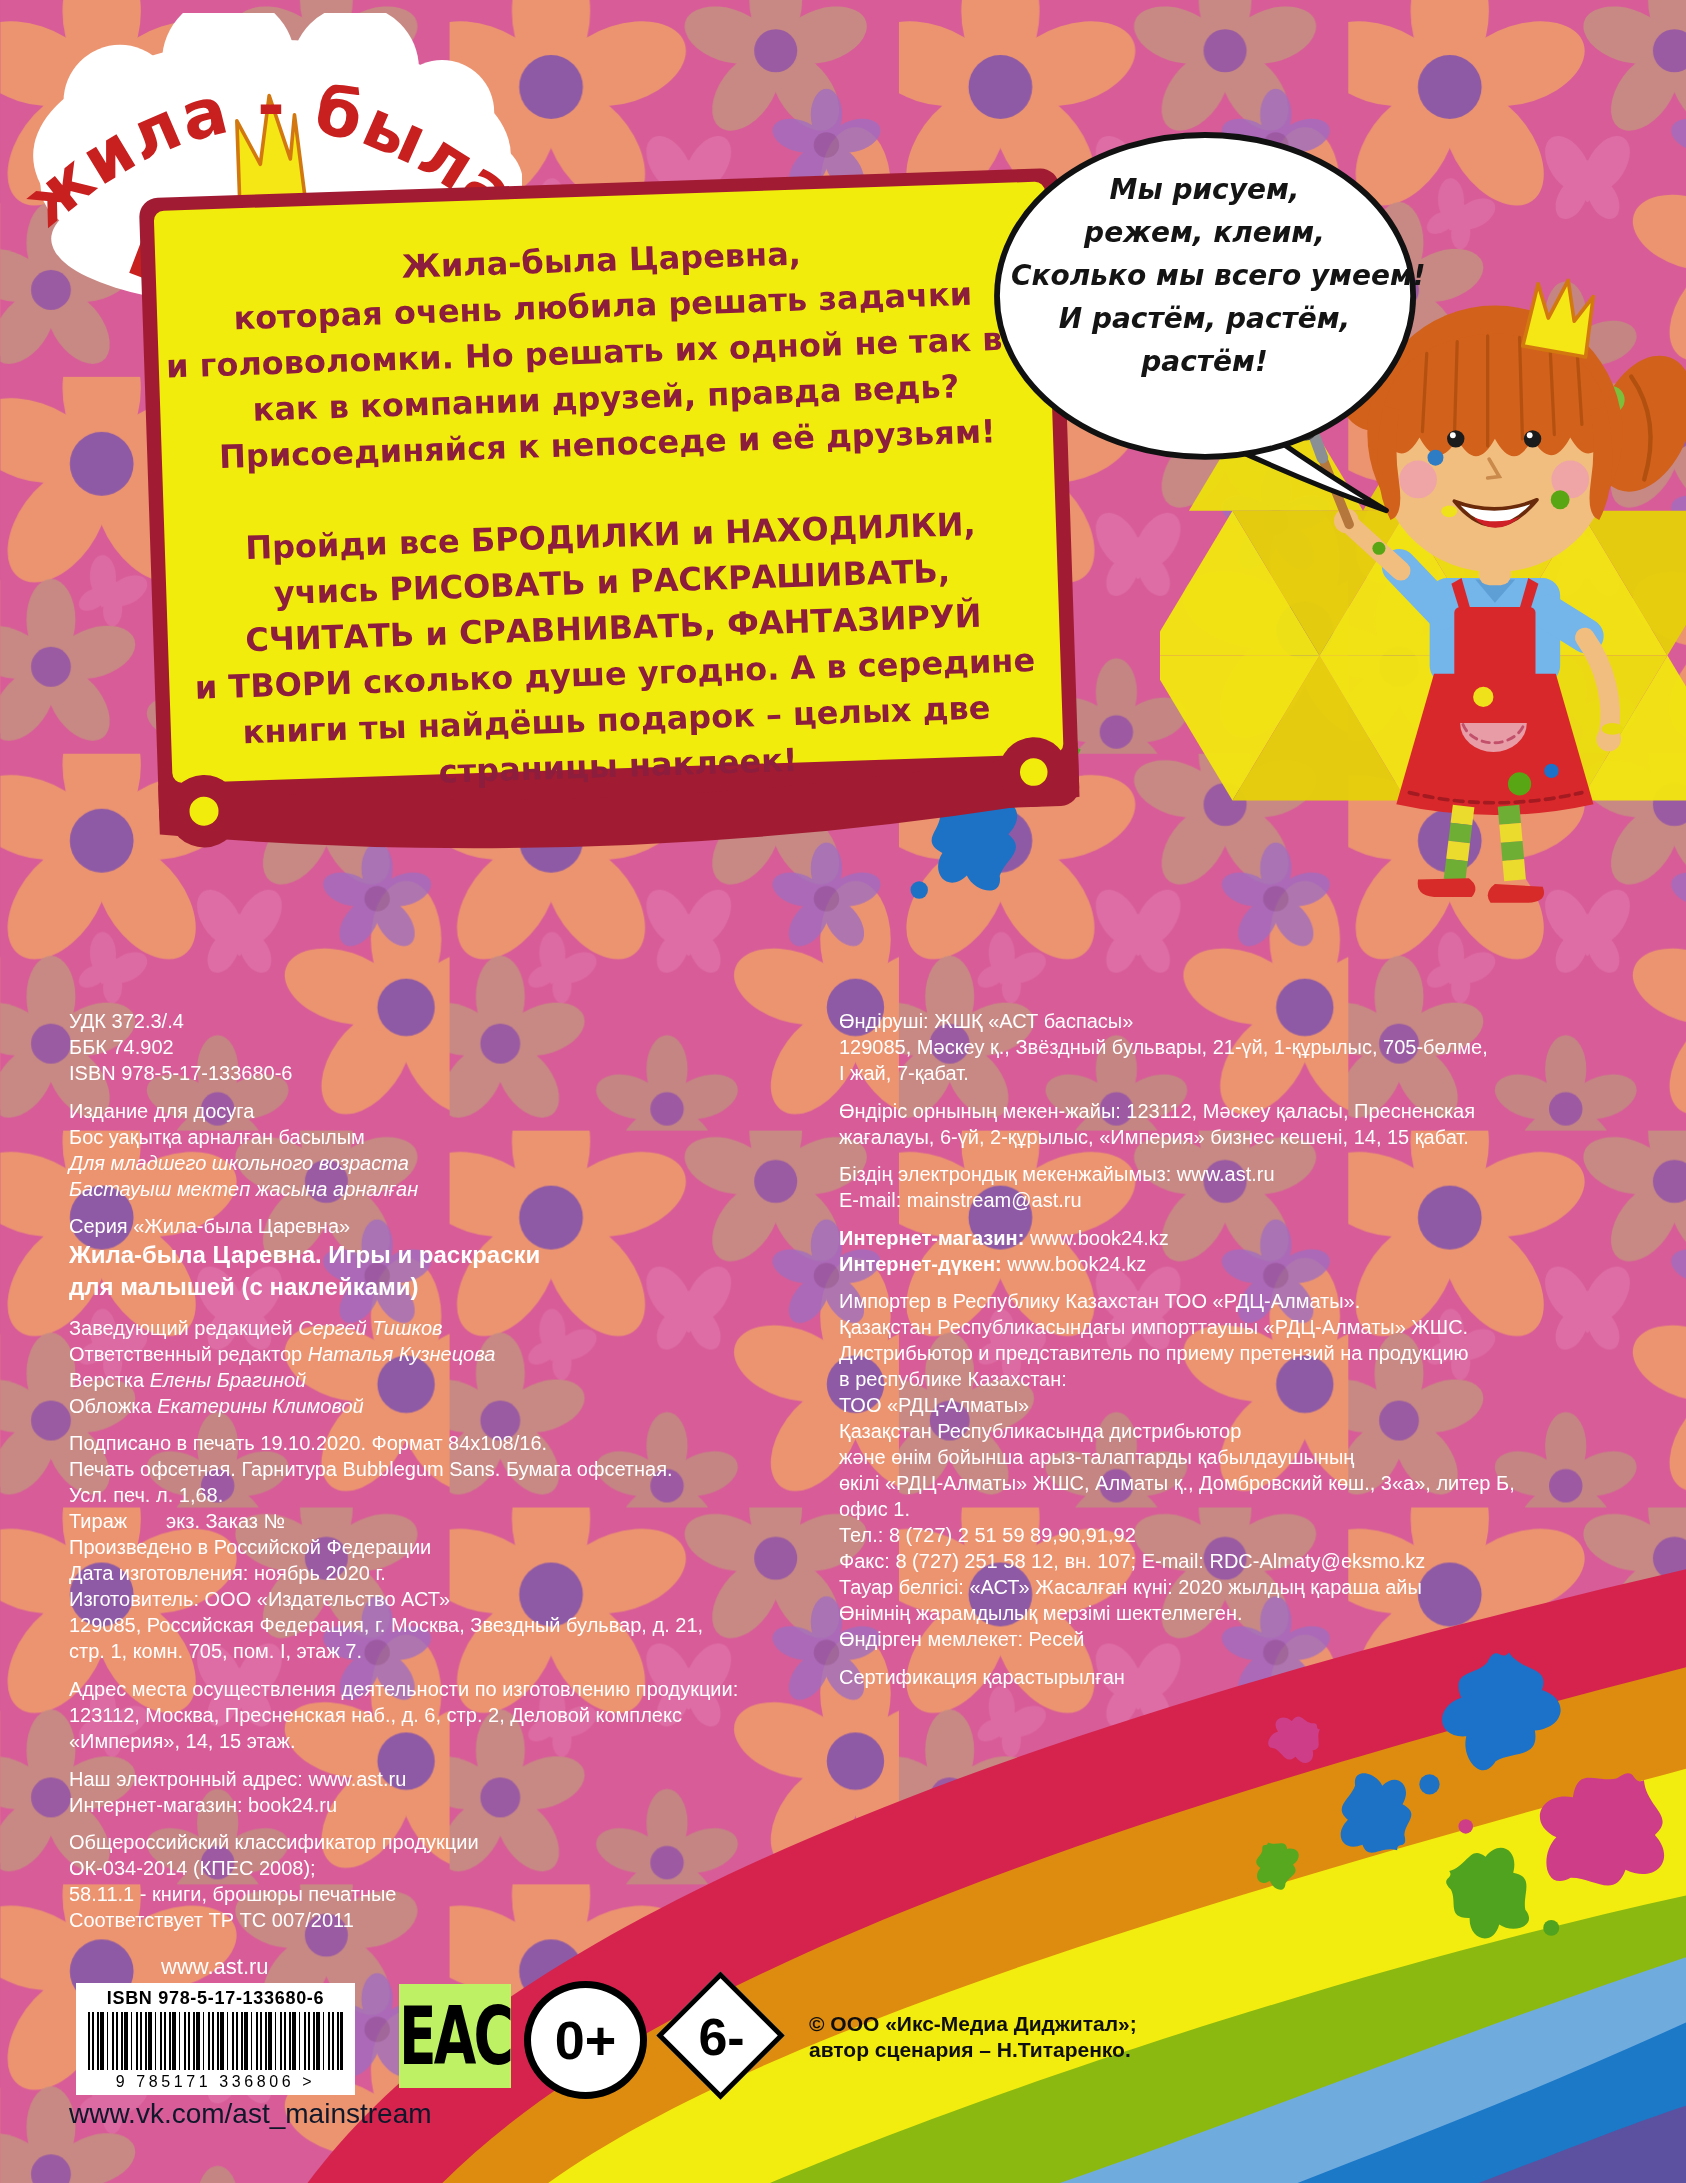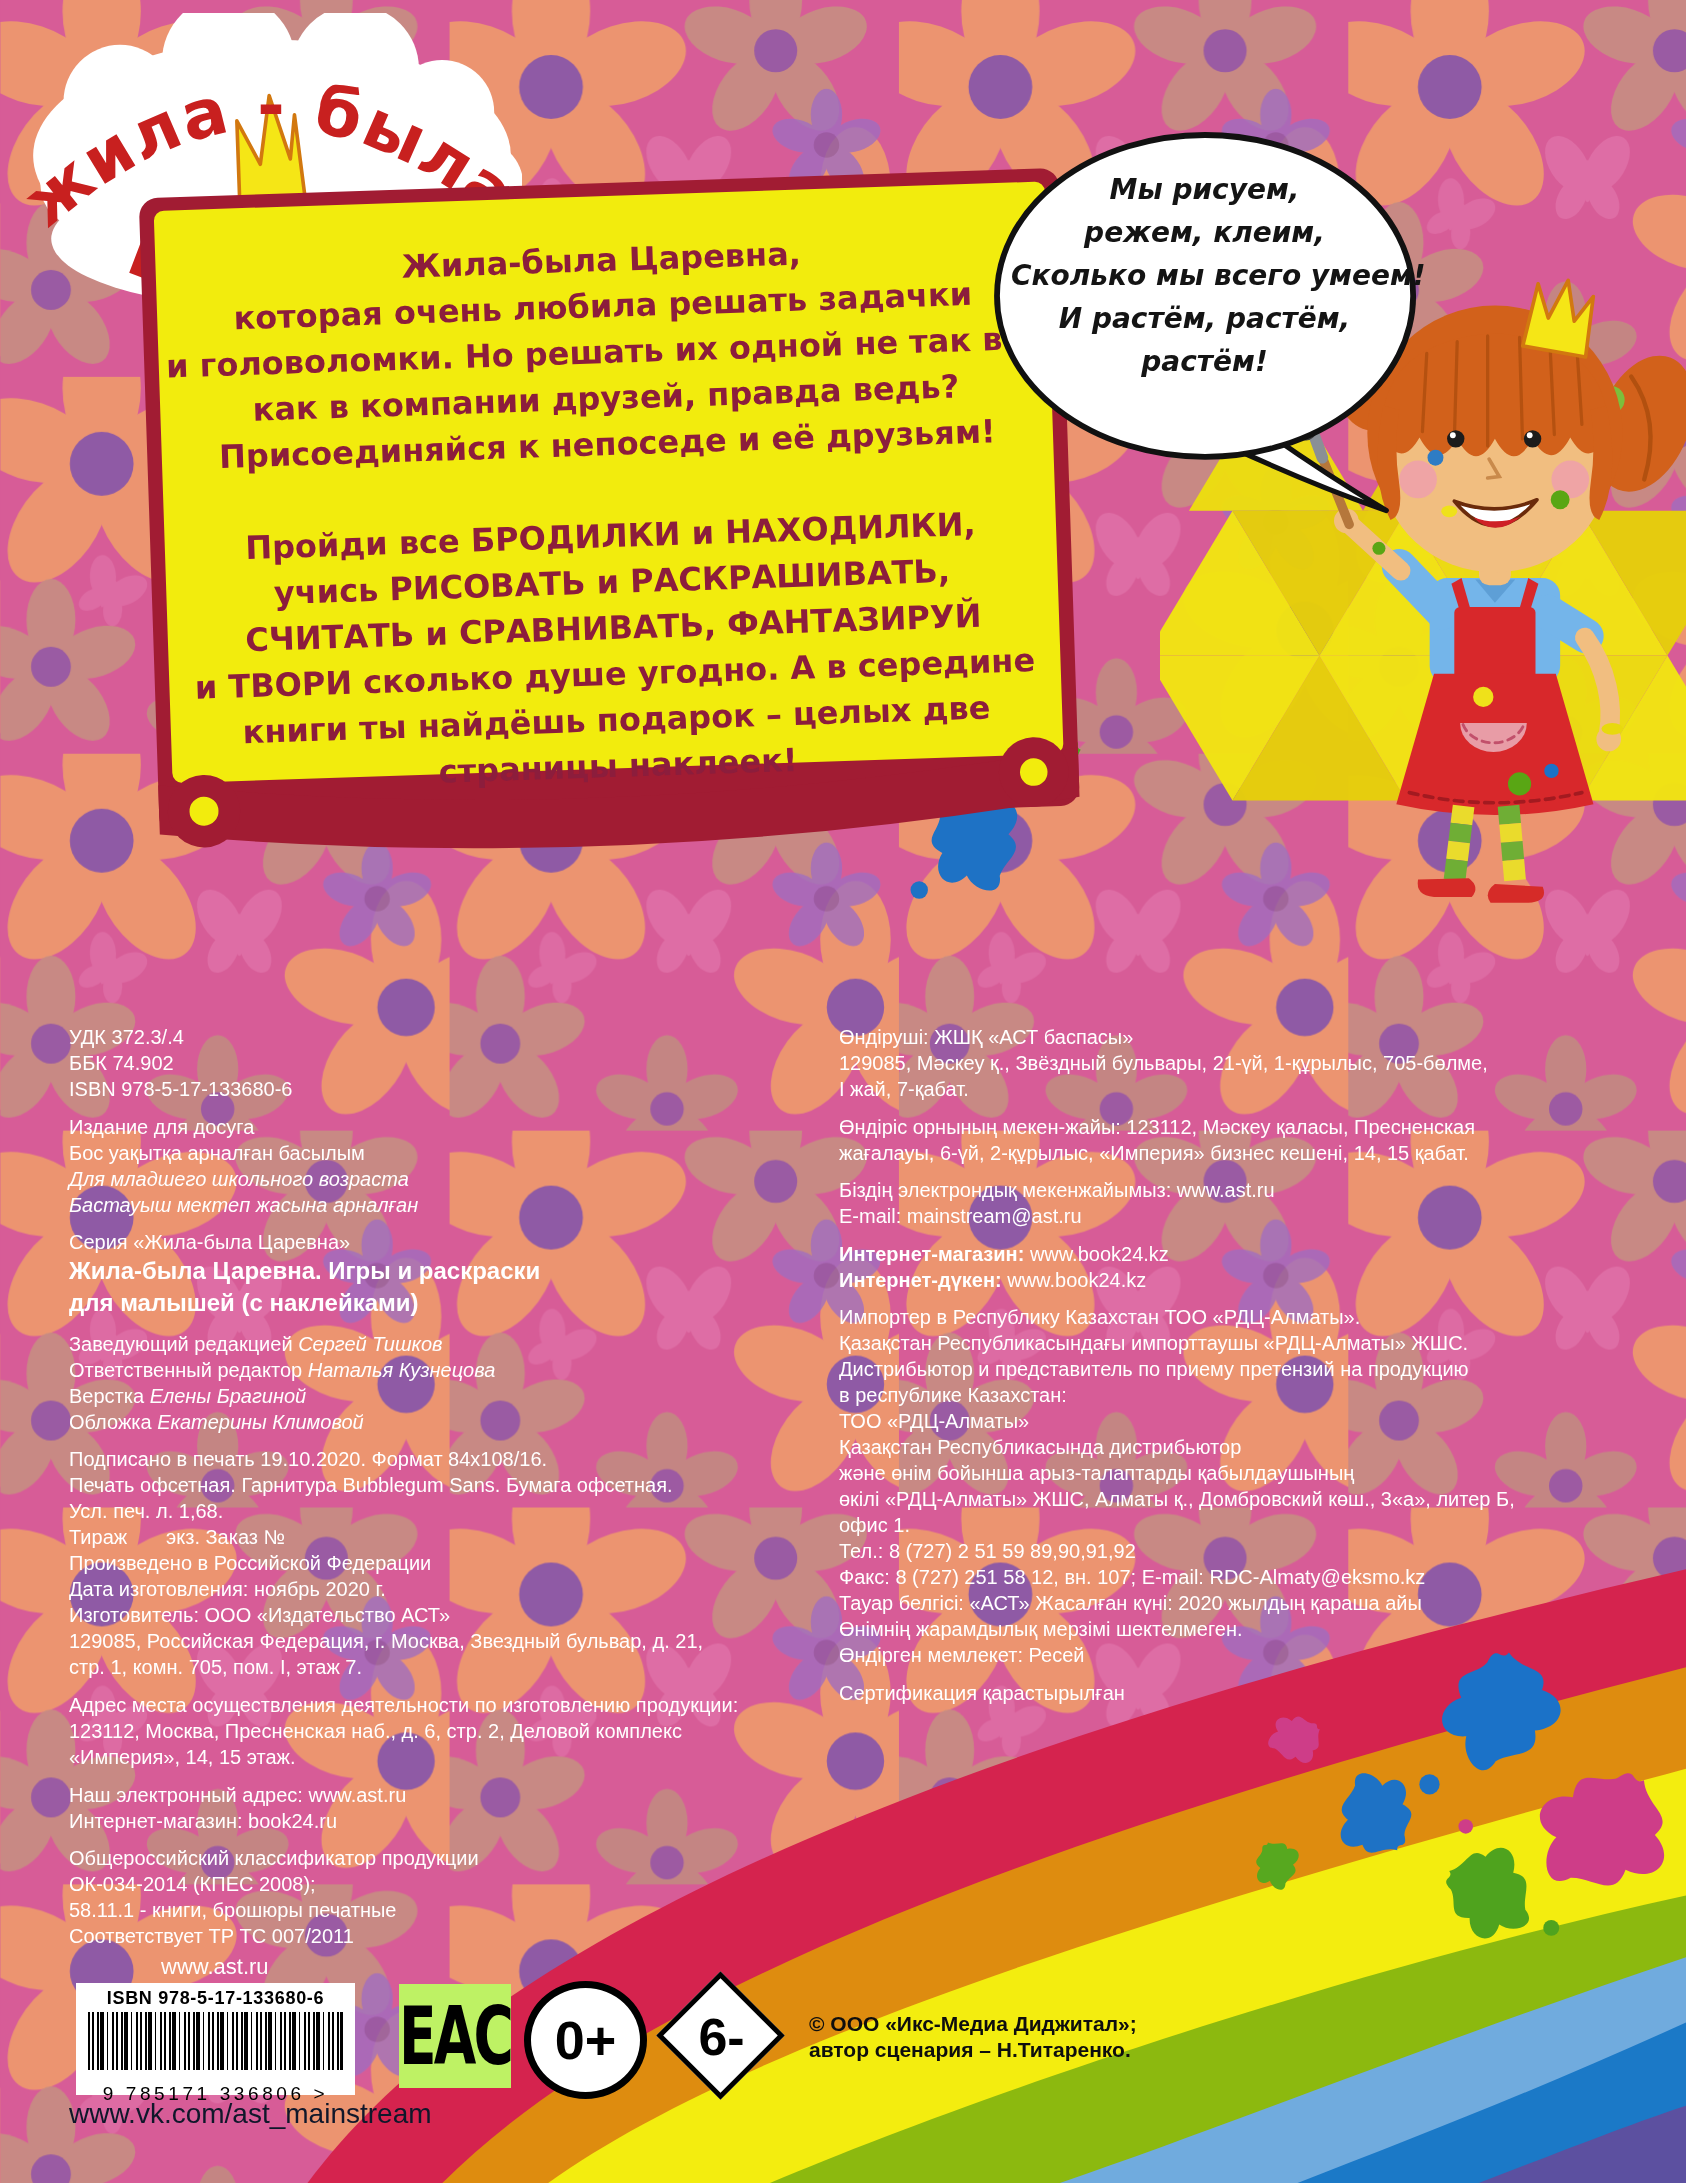--- a/index.html
+++ b/index.html
@@ -19,39 +19,39 @@
   .panel-text .ln{height:46px;line-height:46px;white-space:nowrap;}
 
   
   .bubble-svg{position:absolute;left:997px;top:135px;overflow:visible;}
   .bubble-text{position:absolute;left:1011px;top:168px;width:387px;text-align:center;
     font-family:"DejaVu Sans",sans-serif;font-style:italic;font-weight:bold;
     font-size:28px;color:#141414;}
   .bubble-text .ln{height:43px;line-height:43px;white-space:nowrap;}
 
   
-  .imprint{position:absolute;color:#ffffff;font-size:20px;line-height:26px;margin-top:16px;}
+  .imprint{position:absolute;color:#ffffff;font-size:20px;line-height:26px;}
   .imprint .ln{min-height:26px;white-space:nowrap;}
   .imprint .ln.sp{height:11.6px;min-height:11.6px;}
   .imprint .italic{font-style:italic;}
   .imprint .bold{font-weight:bold;}
   .imprint .ln.title{font-weight:bold;font-size:24px;line-height:32px;min-height:32px;}
   #imprint-left{left:69px;top:1008px;width:768px;}
   #imprint-right{left:839px;top:1008px;width:844px;}
 
   
   #site-url{left:161px;top:1954px;font-size:22px;color:#ffffff;}
   #barcode{left:76px;top:1983px;width:279px;height:112px;background:#fff;
     text-align:center;color:#000;}
   .bc-isbn{font-size:18px;padding-top:5px;letter-spacing:0.7px;font-weight:bold;}
   .bc-bars{height:58px;margin:2.9px 11.6px 0;
     background:repeating-linear-gradient(90deg,
       #000 0 2.2px,#fff 2.2px 4.3px,#000 4.3px 5.8px,#fff 5.8px 9.4px,#000 9.4px 11px,
       #fff 11px 12.3px,#000 12.3px 16px,#fff 16px 19px,#000 19px 20px,#fff 20px 24px);}
-  .bc-digits{font-size:19px;letter-spacing:3.6px;margin-top:13px;}
+  .bc-digits{font-size:16px;letter-spacing:3.6px;margin-top:3px;}
   #vk-url{left:69px;top:2098px;font-size:28px;color:#0f172a;}
   #eac{left:399px;top:1984px;width:112px;height:104px;background:#bef264;
     display:flex;align-items:center;justify-content:center;}
   #eac span{font-family:"DejaVu Sans",sans-serif;font-weight:bold;font-size:55px;
     letter-spacing:-2.9px;transform:scaleY(1.45);color:#000;}
   #age-badge{left:524px;top:1981px;width:109px;height:104px;background:#fff;
     border:7.2px solid #000;border-radius:50%;display:flex;align-items:center;
     justify-content:center;font-weight:bold;font-size:54px;color:#000;}
   #age-diamond{left:654px;top:1969px;width:135px;height:135px;}
   #age-diamond .rot{position:absolute;left:21px;top:21px;width:81px;height:81px;

